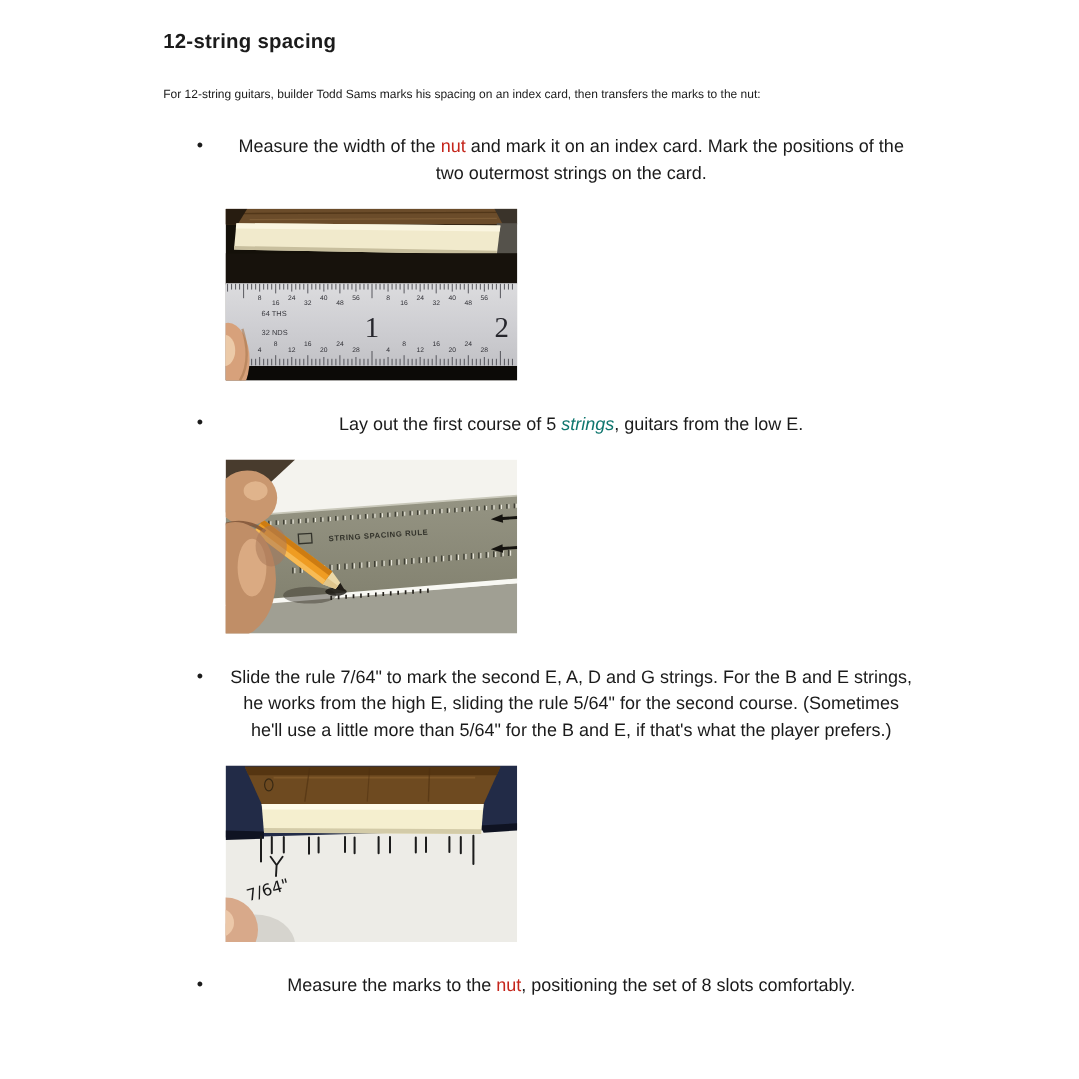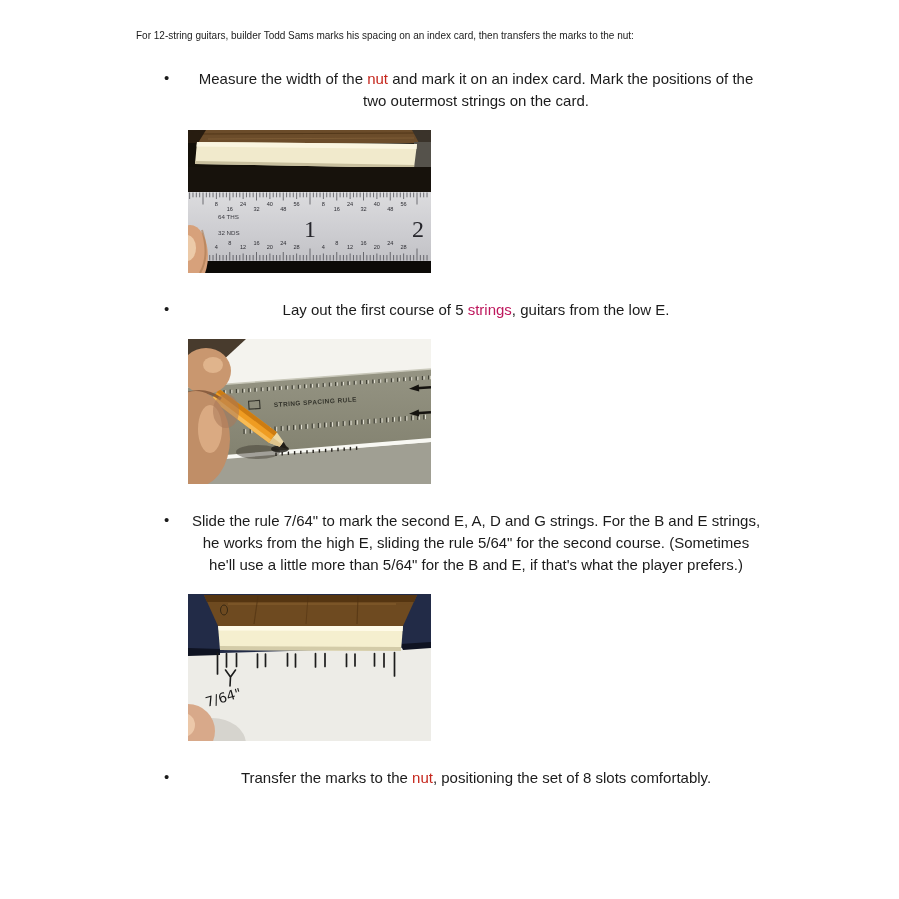--- a/index.html
+++ b/index.html
@@ -31,20 +31,21 @@
   figure.photo svg { display:block; }
   .red-link { text-decoration:none; cursor:pointer; }
   text { font-family:"Liberation Sans", sans-serif; }
   .serif-num { font-family:"Liberation Serif", serif; }
 </style>
 </head>
 <body>
 
 <div class="page">
 
+  <h2 class="title">12-string spacing</h2>
 
   <p class="intro">For 12-string guitars, builder Todd Sams marks his spacing on an index card, then transfers the marks to the nut:</p>
 
   <ul class="steps">
 
     <li class="step">
       <span><span>Measure the width of the </span><span class="red-link" style="color: rgb(197, 38, 28);">nut</span><span> and mark it on an index card. Mark the positions of the two outermost strings on the card.</span></span>
 
       <figure class="photo">
         <svg width="243" height="143" viewBox="0 0 243 143">
@@ -266,21 +267,21 @@
           <g>
             <ellipse cx="2" cy="126" rx="18" ry="31" fill="#d7a17b"></ellipse>
             <ellipse cx="-1" cy="118" rx="9" ry="13" fill="#eccaa8"></ellipse>
             <path d="M14,100 Q22,126 12,143" stroke="#a9784f" stroke-width="2" fill="none" opacity="0.6"></path>
           </g>
         </svg>
       </figure>
     </li>
 
     <li class="step">
-      <span><span>Lay out the first course of 5 </span><span class="red-link" style="color: #be185d;">strings</span><span>, guitars from the low E.</span></span>
+      <span><span>Lay out the first course of 5 </span><span class="red-link" style="color: #0f766e; font-style: italic;">strings</span><span>, guitars from the low E.</span></span>
 
       <figure class="photo">
         <svg width="243" height="145" viewBox="0 0 243 145">
           <defs>
             <linearGradient id="ruleGrad" x1="0" y1="0" x2="0" y2="1">
               <stop offset="0" stop-color="#959483"></stop>
               <stop offset="1" stop-color="#82816f"></stop>
             </linearGradient>
           </defs>
           <rect width="243" height="145" fill="#f4f3ee"></rect>
@@ -516,17 +517,17 @@
           <g>
             <ellipse cx="24" cy="150" rx="34" ry="26" fill="#d6d4ce"></ellipse>
             <ellipse cx="0" cy="137" rx="27" ry="27" fill="#d8a98a"></ellipse>
             <ellipse cx="-5" cy="131" rx="12" ry="12" fill="#ecc8a9"></ellipse>
           </g>
         </svg>
       </figure>
     </li>
 
     <li class="step">
-      <span><span>Transfer the marks to the </span><span class="red-link" style="color: rgb(197, 38, 28);">nut</span><span>, positioning the set of 8 slots comfortably.</span></span>
+      <span><span>Measure the marks to the </span><span class="red-link" style="color: rgb(197, 38, 28);">nut</span><span>, positioning the set of 8 slots comfortably.</span></span>
     </li>
 
   </ul>
 </div>
 
 </body></html>

